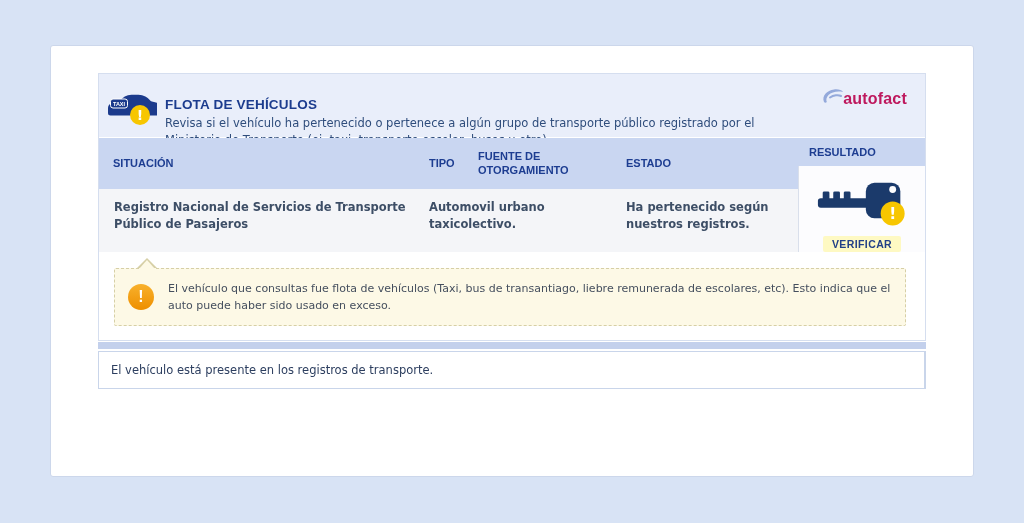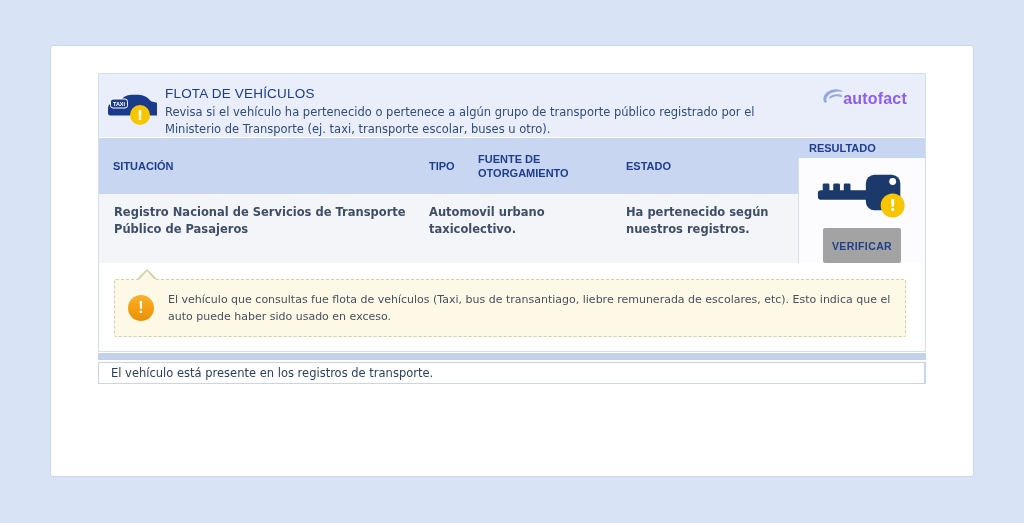--- a/index.html
+++ b/index.html
@@ -18,30 +18,30 @@
   .module-top { border:1px solid #d5deef; }
 
   
   .mod-header {
     background:#e9eefa; height:64px; display:flex; align-items:flex-start;
     padding:8px 12px 0 8px; border-bottom:1px solid #ffffff;
   }
   .taxi-wrap { width:50px; height:44px; position:relative; flex:0 0 auto; margin-top:2px; }
   .titles { margin-left:8px; flex:1 1 auto; }
   .mod-title {
-    color:#1c3c8e; font-size:13.5px; font-weight:normal; letter-spacing:.2px;
-    font-family:"Liberation Sans", sans-serif; margin-top:4px;
+    color:#1c3c8e; font-size:13.5px; font-weight:bold; letter-spacing:.2px;
+    font-family:"Liberation Sans", sans-serif; margin-top:15px;
   }
   .mod-subtitle {
     color:#2f4d7c; font-size:12px; line-height:1.5; margin-top:3px; max-width:645px;
     font-family:"DejaVu Sans", sans-serif; font-size:11.5px;
   }
   .logo { display:flex; align-items:flex-start; margin:4px 6px 0 0; color:#94a9db; }
   .logo-text {
-    font-size:16px; font-weight:bold; color:#8b5cf6; letter-spacing:.2px;
+    font-size:16px; font-weight:bold; color:#be185d; letter-spacing:.2px;
     font-family:"Liberation Sans", sans-serif; margin-left:-2px; margin-top:4px;
   }
 
   
   .table-wrap { display:flex; }
   .tbl { width:699px; border-collapse:collapse; table-layout:fixed; }
   .tbl col.c1{width:330px;} .tbl col.c2{width:49px;} .tbl col.c3{width:148px;} .tbl col.c4{width:172px;}
   .tbl th {
     background:#c9d6f1; height:38px; text-align:left; vertical-align:middle;
     color:#1d3d91; font-size:11px; font-weight:bold; line-height:1.3;
@@ -54,29 +54,29 @@
   }
   .tbl td.first { padding-left:15px; }
   .tbl tr.r1 { background:#f4f5f8; height:47px;font-weight:bold; }
   .tbl tr.r2 { background:#ffffff; height:46px; }
   .tbl tr.r3 { background:#f4f5f8; height:47px; }
   .tipo-long { max-width:118px; }
 
   
   .res-col { width:129px; display:flex; flex-direction:column; }
   .res-head {
-    height:20px; background:#c9d6f1; color:#1d3d91; font-size:11px; font-weight:bold;
+    height:28px; background:#c9d6f1; color:#1d3d91; font-size:11px; font-weight:bold;
     display:flex; align-items:center; padding-left:11px;
   }
   .res-body {
     flex:1; background:#fcfcfe; border-left:1px solid #d9dfeb;
     display:flex; flex-direction:column; align-items:center; padding-top:8px;
   }
   .verify-btn {
-    margin-top:4px; width:78px; height:35px; background:#a3a3a3; border:none; border-radius:2px;
+    margin-top:4px; width:78px; height:16px; background:#fef9c3; border:none; border-radius:2px;
     color:#224087; font-size:10.5px; font-weight:bold; letter-spacing:.4px; cursor:pointer;
     font-family:"Liberation Sans", sans-serif;
   }
 
   
   .note-section { background:#ffffff; height:88px; position:relative; }
   .note-box {
     position:absolute; left:15px; right:19px; top:16px;
     background:#fdf9e6; border:1px dashed #d6cfa6; border-radius:2px;
     display:flex; align-items:center; padding:9px 14px 9px 13px; min-height:58px;
@@ -97,21 +97,21 @@
     color:#ffffff; font-weight:bold; font-size:16px; text-align:center; line-height:25px;
   }
   .note-text {
     margin-left:14px; color:#474e42; font-size:11px; line-height:1.55;
     font-family:"DejaVu Sans", sans-serif; color:#454f5e;
   }
 
   
   .strip { height:7px; background:#c3d0ec; margin-top:1px; }
   .mod-footer {
-    margin-top:2px; height:22px; border:1px solid #c9d5ea; display:flex; background:#fff;
+    margin-top:2px; height:38px; border:1px solid #c9d5ea; display:flex; background:#fff;
   }
   .foot-left {
     flex:1; display:flex; align-items:center; padding-left:12px;
     border-right:1px solid #c9d5ea; color:#2c3e5f; font-size:12px;
     font-family:"DejaVu Sans", sans-serif; font-size:11.5px;
   }
   .foot-right {
     width:248px; display:flex; align-items:center; justify-content:center;
     color:#2c3e5f; font-size:11px; letter-spacing:.2px;
   }

